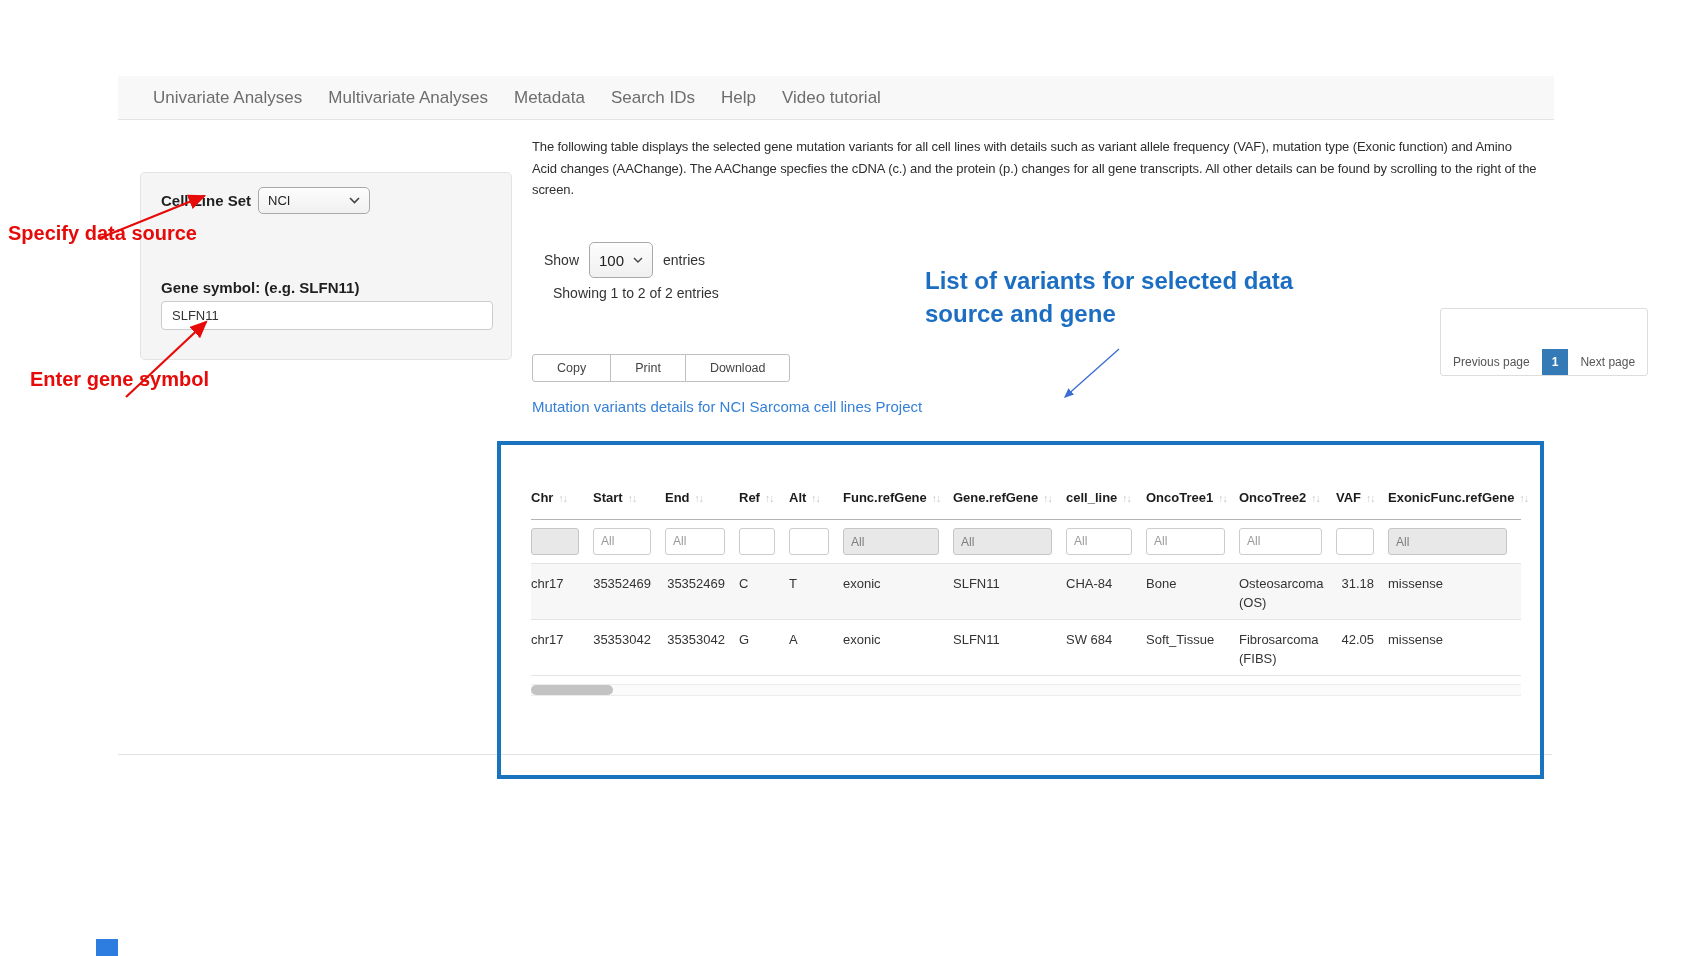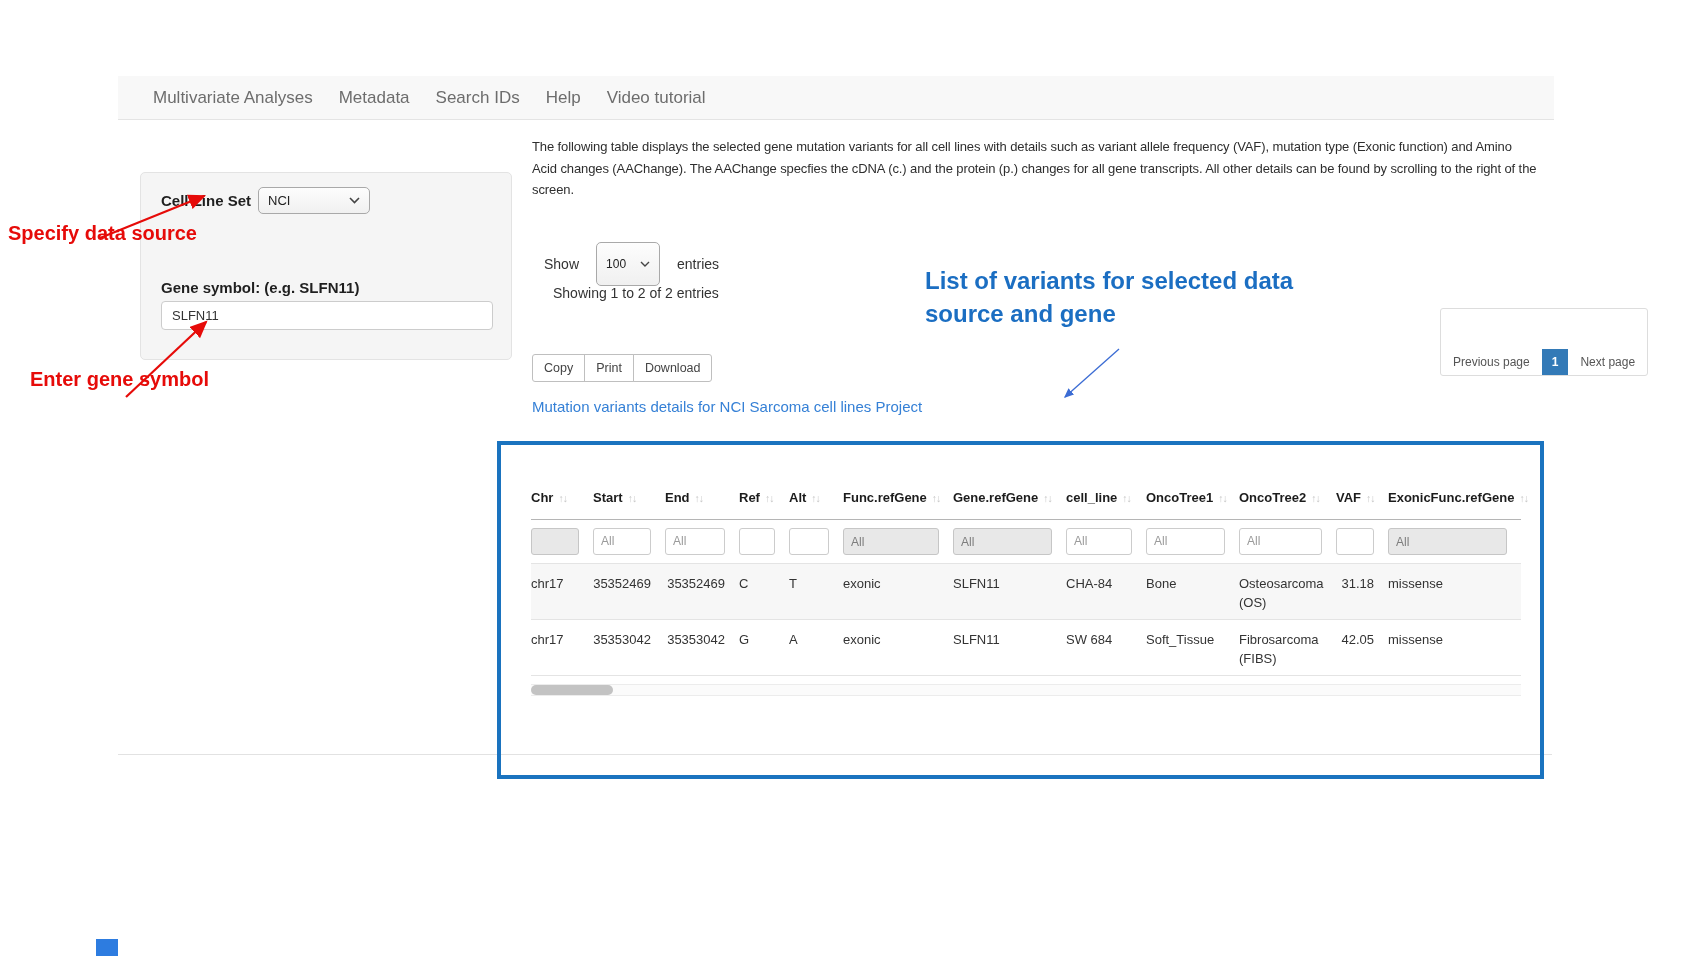--- a/index.html
+++ b/index.html
@@ -31,25 +31,25 @@
   #annot-specify { left:8px; top:222px; }
   #annot-enter  { left:30px; top:368px; }
   .annot-blue { position:absolute; left:925px; top:264px; width:400px; font-size:24px; font-weight:bold;
                 color:#1b6ec2; line-height:33px; }
   .overlay { position:absolute; left:0; top:0; z-index:6; pointer-events:none; }
 
   
   .description { position:absolute; left:532px; top:136px; width:1006px; font-size:13px; line-height:21.5px;
                  color:#2e2e2e; letter-spacing:-0.1px; }
   .show-row { position:absolute; left:544px; top:242px; display:flex; align-items:center; font-size:14px; color:#333; }
-  .show-select { width:64px; height:44px; margin:0 17px; font-size:12px; }
+  .show-select { width:64px; height:36px; margin:0 10px; font-size:15px; }
   .showing { position:absolute; left:553px; top:285px; font-size:14px; color:#333; }
   .btn-group { position:absolute; left:532px; top:354px; display:flex; }
   .btn { height:28px; border:1px solid #bfbfbf; background:#fff; font-size:12.5px; color:#444;
-         padding:0 11px; display:flex; align-items:center; margin-left:-1px; cursor:pointer; }
+         padding:0 24px; display:flex; align-items:center; margin-left:-1px; cursor:pointer; }
   .btn:first-child { border-radius:3px 0 0 3px; margin-left:0; }
   .btn:last-child  { border-radius:0 3px 3px 0; }
   .table-caption { position:absolute; left:532px; top:398px; font-size:15px; font-weight:500; color:#3580d6; cursor:pointer; }
 
   
   .pagination { position:absolute; left:1440px; top:308px; display:flex; border:1px solid #dddddd;
                 border-radius:3px; overflow:hidden; background:#fff; align-items:stretch; }
   .page-btn { height:26px; display:flex; align-items:center; padding:0 12px; font-size:12px; color:#555; cursor:pointer;margin-top:40px; }
   .page-current { background:#337ab7; color:#fff; padding:0 10px; font-weight:bold; }
 
@@ -80,20 +80,21 @@
 
   .page-divider { position:absolute; left:118px; top:754px; width:1434px; height:1px; background:#e2e2e2; z-index:1; }
   .corner-artifact { position:absolute; left:96px; top:939px; width:22px; height:17px; background:#2d7ce0; }
 
   .chev-svg { display:block; }
 </style>
 </head>
 <body>
 
 <div class="navbar">
+  <div class="nav-tab">Univariate Analyses</div>
   <div class="nav-tab">Multivariate Analyses</div>
   <div class="nav-tab">Metadata</div>
   <div class="nav-tab">Search IDs</div>
   <div class="nav-tab">Help</div>
   <div class="nav-tab">Video tutorial</div>
 </div>
 
 <div class="well">
   <div class="cls-row">
     <span class="bold-label">Cell Line Set</span>

